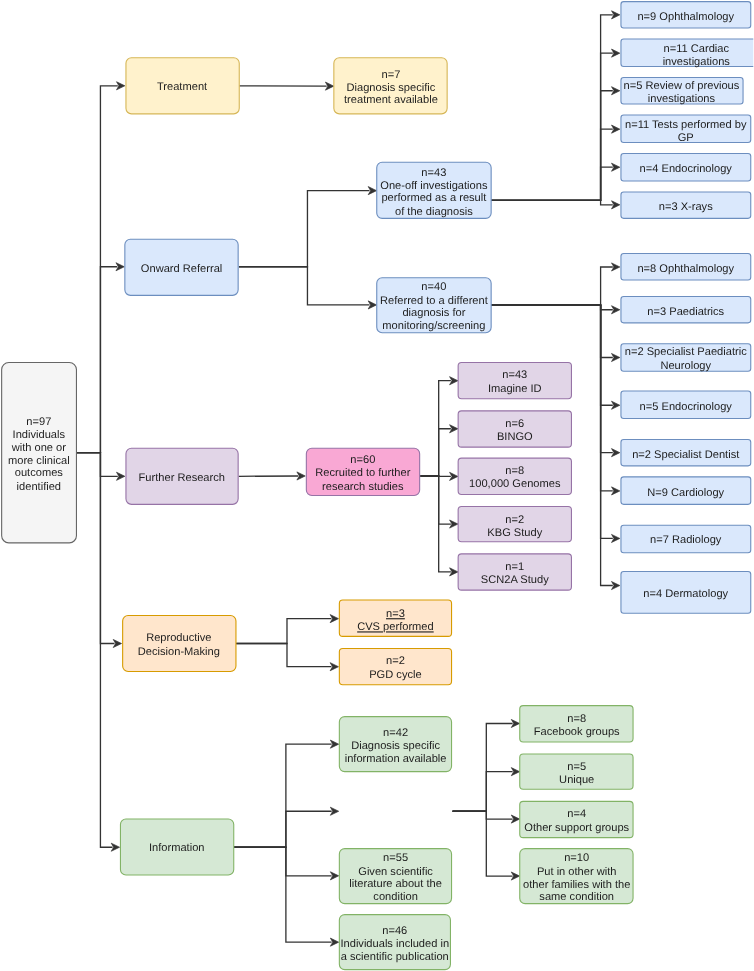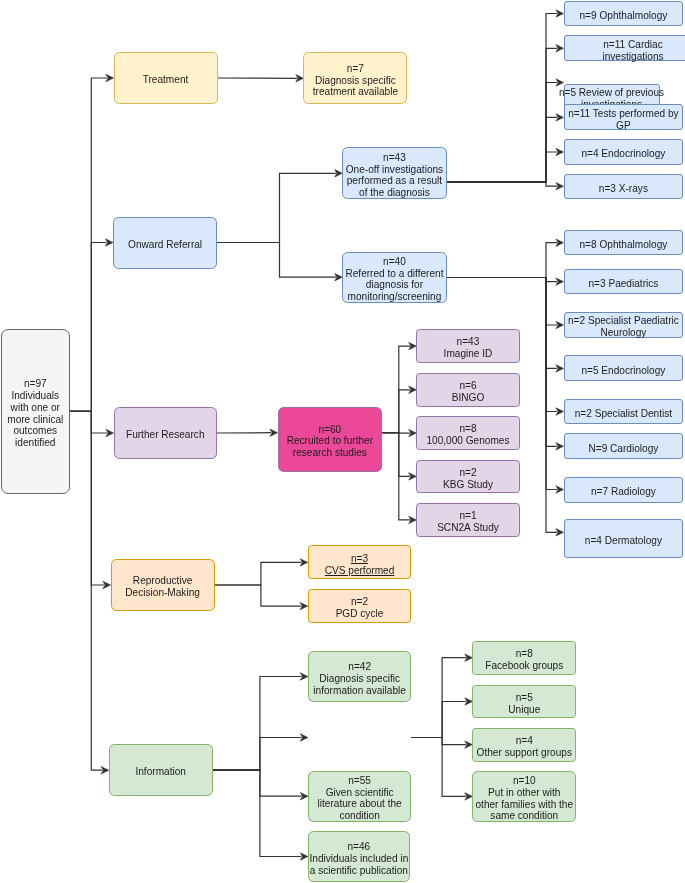--- a/index.html
+++ b/index.html
@@ -182,21 +182,21 @@
       </div>
     </div>
     <div class="node" style="left: 342.3px; top: 251.5px; width: 104.3px; height: 51.5px; background: rgb(218, 232, 252); border-color: rgb(108, 142, 191); color: rgb(28, 28, 28); border-radius: 5.4px;">
       <div class="lbl">
         <span class="ln">n=40</span>
         <span class="ln">Referred to a different</span>
         <span class="ln">diagnosis for</span>
         <span class="ln">monitoring/screening</span>
       </div>
     </div>
-    <div class="node" style="left: 277.5px; top: 406.7px; width: 104.7px; height: 65px; background: #ec4899; border-color: rgb(150, 115, 166); color: rgb(28, 28, 28); border-radius: 5.5px;">
+    <div class="node" style="left: 277.5px; top: 406.7px; width: 104.7px; height: 44px; background: #f9a8d4; border-color: rgb(150, 115, 166); color: rgb(28, 28, 28); border-radius: 5.5px;">
       <div class="lbl">
         <span class="ln">n=60</span>
         <span class="ln">Recruited to further</span>
         <span class="ln">research studies</span>
       </div>
     </div>
     <div class="node" style="left: 416.3px; top: 328.9px; width: 103.4px; height: 34.4px; background: rgb(225, 213, 231); border-color: rgb(150, 115, 166); color: rgb(28, 28, 28); border-radius: 3.6px;">
       <div class="lbl">
         <span class="ln">n=43</span>
         <span class="ln">Imagine ID</span>
@@ -290,21 +290,21 @@
       <div class="lbl">
         <span class="ln">n=9 Ophthalmology</span>
       </div>
     </div>
     <div class="node" style="left: 563.5px; top: 35.4px; width: 139px; height: 25.9px; background: rgb(218, 232, 252); border-color: rgb(108, 142, 191); color: rgb(28, 28, 28); border-radius: 3px;">
       <div class="lbl">
         <span class="ln">n=11 Cardiac</span>
         <span class="ln">investigations</span>
       </div>
     </div>
-    <div class="node" style="left: 563.5px; top: 69.6px; width: 96px; height: 25.9px; background: rgb(218, 232, 252); border-color: rgb(108, 142, 191); color: rgb(28, 28, 28); border-radius: 3px; margin-top: 14px;">
+    <div class="node" style="left: 563.5px; top: 69.6px; width: 112px; height: 25.9px; background: rgb(218, 232, 252); border-color: rgb(108, 142, 191); color: rgb(28, 28, 28); border-radius: 3px;">
       <div class="lbl">
         <span class="ln">n=5 Review of previous</span>
         <span class="ln">investigations</span>
       </div>
     </div>
     <div class="node" style="left: 563.5px; top: 104.4px; width: 119.8px; height: 25.9px; background: rgb(218, 232, 252); border-color: rgb(108, 142, 191); color: rgb(28, 28, 28); border-radius: 3px;">
       <div class="lbl">
         <span class="ln">n=11 Tests performed by</span>
         <span class="ln">GP</span>
       </div>

